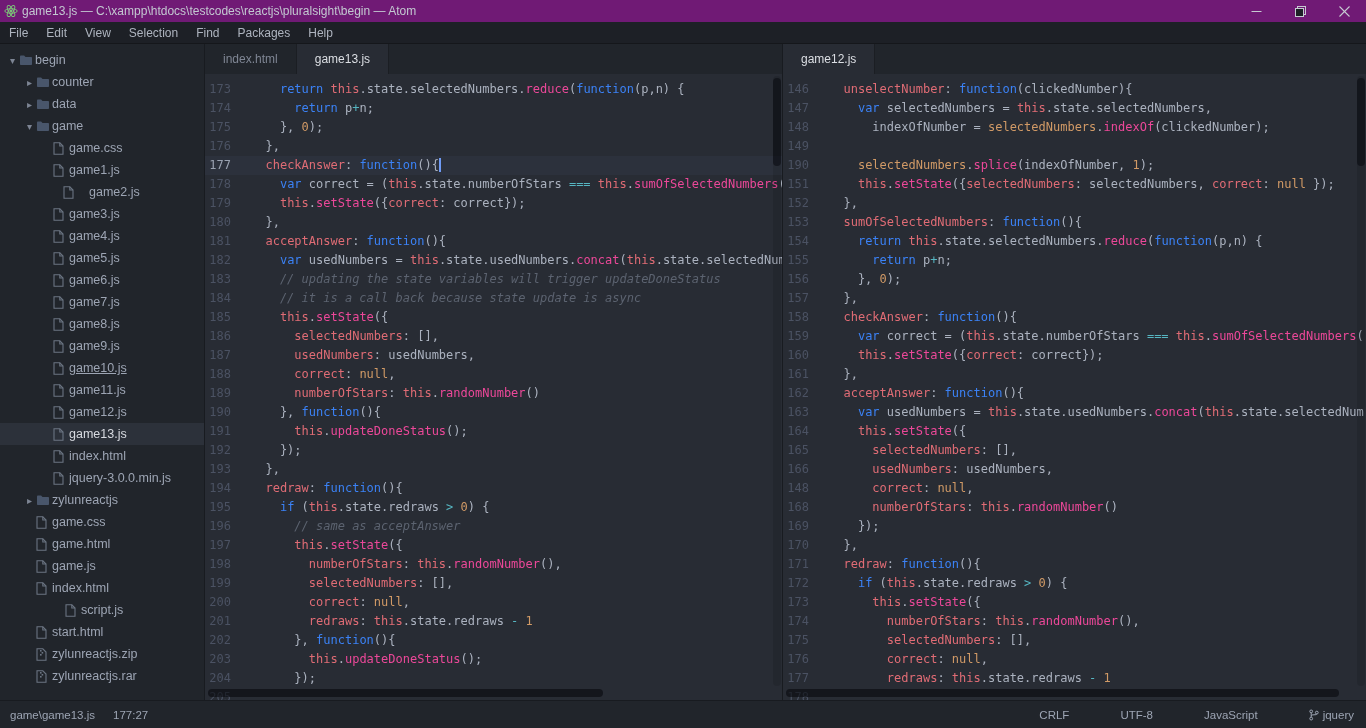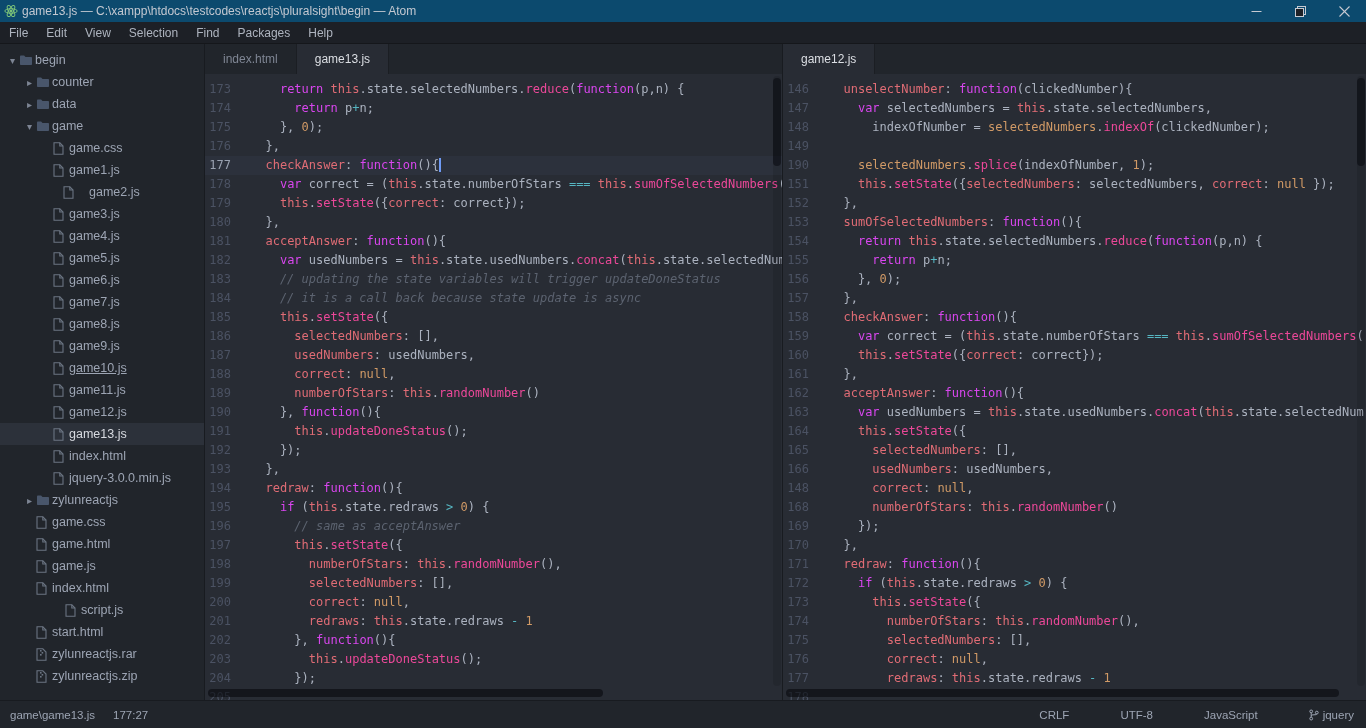--- a/index.html
+++ b/index.html
@@ -1,21 +1,21 @@
 <!DOCTYPE html>
 <html><head>
 <meta charset="utf-8">
 <style>
   * { margin:0; padding:0; box-sizing:border-box; }
   html,body { width:1366px; height:728px; overflow:hidden; }
   body { background:#282c34; font-family:"Liberation Sans", sans-serif; color:#9da5b4; }
   .app { width:1366px; height:728px; display:flex; flex-direction:column; }
 
   
-  .titlebar { height:22px; background:#0c4a6e; display:flex; align-items:center; flex:0 0 22px; }
+  .titlebar { height:22px; background:#701a75; display:flex; align-items:center; flex:0 0 22px; }
   .app-icon { width:22px; display:flex; justify-content:center; align-items:center; }
   .title-text { font-size:12px; color:#c3c8d1; white-space:nowrap; }
   .win-controls { margin-left:auto; display:flex; height:22px; }
   .win-btn { width:44px; display:flex; align-items:center; justify-content:center; color:#c6cad2; }
 
   
   .menubar { height:22px; background:#1d2026; display:flex; align-items:center; flex:0 0 22px; border-bottom:1px solid #15171b; }
   .menu-item { font-size:12px; color:#aeb4bf; padding:0 9px; height:22px; line-height:22px; }
 
   
@@ -37,21 +37,21 @@
   .tab { height:30px; padding:0 18px; display:flex; align-items:center; font-size:12px; color:#7f8694; background:#21252b; border-right:1px solid #1b1e23; white-space:nowrap; }
   .tab.active { background:#282c34; color:#dcdfe4; }
   .editor-body { flex:1 1 auto; overflow:hidden; padding-top:6px; font-family:"DejaVu Sans Mono", monospace; font-size:12px; }
   .code-row { display:flex; height:19px; line-height:19px; overflow:hidden; }
   .code-row.current { background:#2c313c; }
   .gutter-num { flex:0 0 36px; text-align:right; padding-right:10px; color:#4b5263; }
   .code-row.current .gutter-num { color:#9aa2b1; }
   .code-text { white-space:pre; padding-left:10px; overflow:hidden; color:#abb2bf; }
 
   .tk-d { color:#abb2bf; }
-  .tk-k { color:#d946ef; }
+  .tk-k { color:#3b82f6; }
   .tk-r { color:#e06c75; }
   .tk-b { color:#ec4899; }
   .tk-o { color:#d19a66; }
   .tk-c { color:#56b6c2; }
   .tk-g { color:#5c6370; font-style:italic; }
 
   .cursor { display:inline-block; width:2px; height:14px; background:#6f9bf5; vertical-align:middle; margin-top:-2px; }
 
   
   .vscroll { position:absolute; top:32px; bottom:14px; right:1px; width:8px; background:rgba(0,0,0,0.10); border-radius:4px; }
@@ -387,33 +387,33 @@
         <div class="tree-row" style="padding-left: 23px;">
           <span class="chevron"></span>
           <span class="tree-icon">
             <svg width="11" height="13" viewBox="0 0 11 13">
               <path d="M1 .8 H6.8 L10 4 V12.2 H1 Z" fill="none" stroke="#6b7482" stroke-width="1.1"></path>
               <rect x="4" y="2" width="1.6" height="1.6" fill="#6b7482"></rect>
               <rect x="5.6" y="4" width="1.6" height="1.6" fill="#6b7482"></rect>
               <rect x="4" y="6" width="1.6" height="1.6" fill="#6b7482"></rect>
             </svg>
           </span>
-          <span class="tree-label">zylunreactjs.rar</span>
+          <span class="tree-label">zylunreactjs.zip</span>
         </div>
         <div class="tree-row" style="padding-left: 23px;">
           <span class="chevron"></span>
           <span class="tree-icon">
             <svg width="11" height="13" viewBox="0 0 11 13">
               <path d="M1 .8 H6.8 L10 4 V12.2 H1 Z" fill="none" stroke="#6b7482" stroke-width="1.1"></path>
               <rect x="4" y="2" width="1.6" height="1.6" fill="#6b7482"></rect>
               <rect x="5.6" y="4" width="1.6" height="1.6" fill="#6b7482"></rect>
               <rect x="4" y="6" width="1.6" height="1.6" fill="#6b7482"></rect>
             </svg>
           </span>
-          <span class="tree-label">zylunreactjs.zip</span>
+          <span class="tree-label">zylunreactjs.rar</span>
         </div>
       </div>
 
     <div class="pane pane-left">
       <div class="tabbar">
           <div class="tab">index.html</div>
           <div class="tab active">game13.js</div>
         </div>
       <div class="editor-body">
           <div class="code-row">

